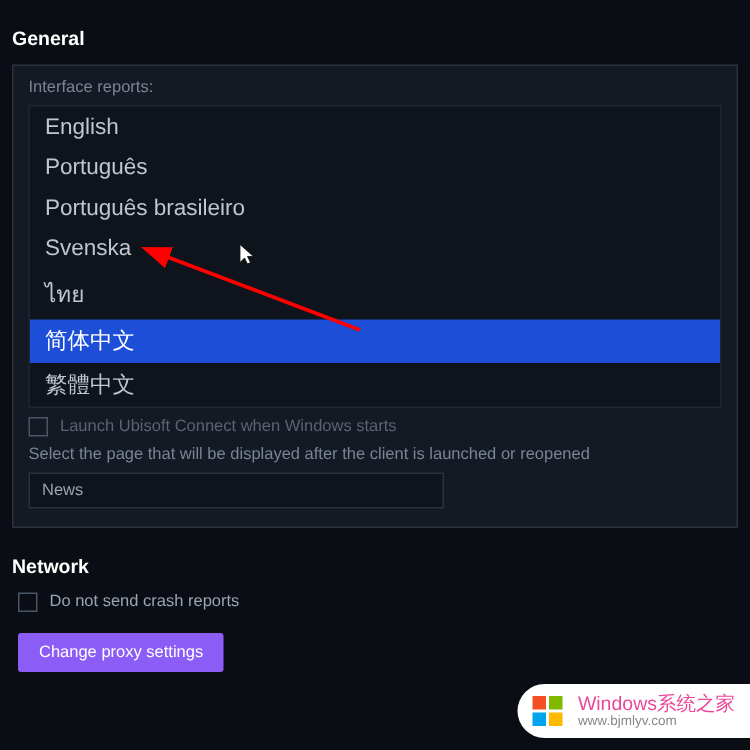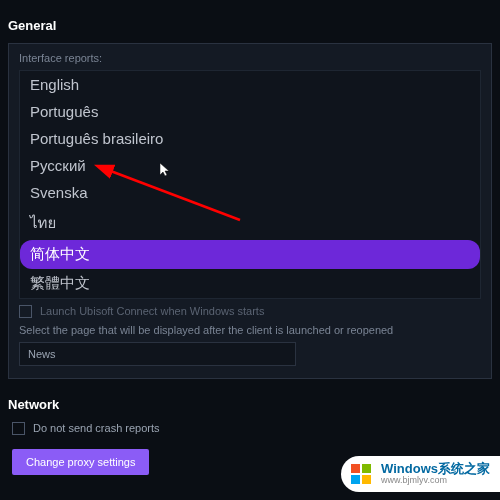--- a/index.html
+++ b/index.html
@@ -36,24 +36,23 @@
       background: #0f141c;
       border: 1px solid #1e2632;
     }
     .lang-item {
       padding: 5px 10px;
       font-size: 15px;
       color: #c0c5ce;
       cursor: pointer;
     }
     .lang-item.highlight {
-      background: #6d28d9;
+      background: #1d4ed8;
       color: #ffffff;
       position: relative;
-      border-radius: 12px;
     }
     .checkbox-row {
       display: flex;
       align-items: flex-start;
       gap: 8px;
       margin: 6px 0;
       color: #9aa4b2;
       font-size: 11px;
     }
     .cbox {
@@ -105,39 +104,38 @@
       gap: 8px;
       background: #ffffff;
       border-radius: 18px 0 0 18px;
       padding: 6px 10px 6px 8px;
     }
     .wm-logo {
       width: 24px;
       height: 24px;
     }
     .wm-text { display: flex; flex-direction: column; line-height: 1.1; }
-    .wm-main { font-size: 13px; color: #0369a1; font-weight: 700; }
+    .wm-main { font-size: 13px; color: #ec4899; font-weight: 400; }
     .wm-sub { font-size: 9px; color: #888; }
     .dimmed { color: #5a6372; }
   </style>
 </head>
 <body>
 
 <div class="settings">
 
   <div class="section-header">General</div>
 
   <div class="panel">
     <span class="label-muted">Interface reports:</span>
 
     <div class="dropdown-list">
       <div class="lang-item">English</div>
       <div class="lang-item">Português</div>
       <div class="lang-item">Português brasileiro</div>
-      <div class="lang-item">Русский</div>
       <div class="lang-item">Svenska</div>
       <div class="lang-item">ไทย</div>
       <div class="lang-item highlight">简体中文</div>
       <div class="lang-item">繁體中文</div>
     </div>
 
     <div class="checkbox-row dimmed">
       <div class="cbox"></div>
       <span>Launch Ubisoft Connect when Windows starts</span>
     </div>

